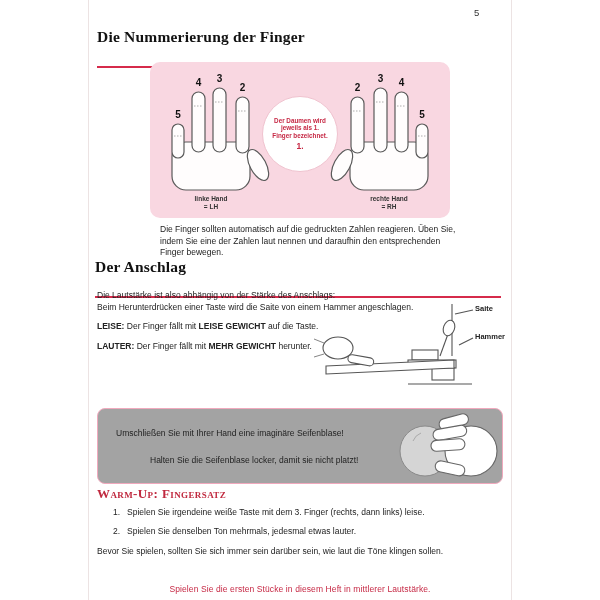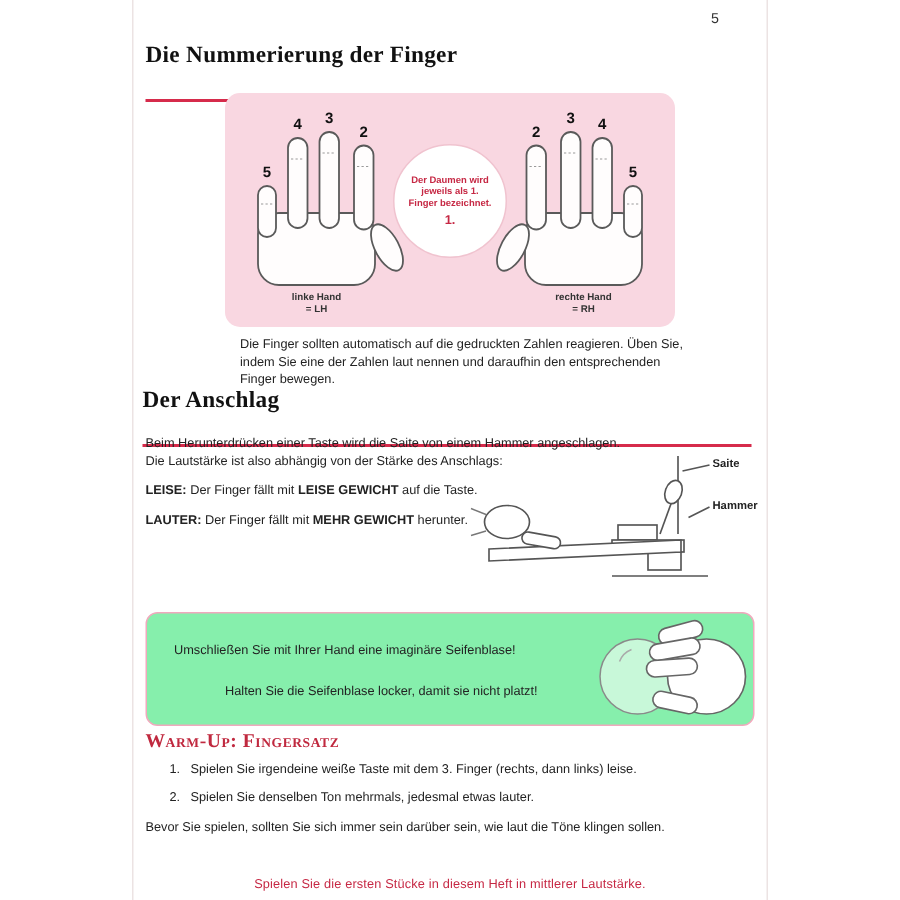--- a/index.html
+++ b/index.html
@@ -53,21 +53,21 @@
   .intro div{white-space:nowrap;}
   .leise-line{position:absolute;left:97px;top:321px;white-space:nowrap;}
   .lauter-line{position:absolute;left:97px;top:341px;white-space:nowrap;}
   .b{font-weight:bold;}
 
   .action-art{position:absolute;left:312px;top:298px;}
 
   
   .bubble-box{
     position:absolute;left:97px;top:408px;width:406px;height:76px;box-sizing:border-box;
-    background:#86efac;border:1px solid #f0a9bd;border-radius:8px;
+    background:#a3a3a3;border:1px solid #f0a9bd;border-radius:8px;
   }
   .bubble-box .l1{position:absolute;left:18px;top:19px;font-size:8.5px;color:#222;}
   .bubble-box .l2{position:absolute;left:18px;top:46px;font-size:8.5px;color:#222;padding-left:34px;}
   .bubble-box svg{position:absolute;left:293px;top:2px;}
 
   .warmup-title{
     position:absolute;left:97px;top:486px;margin:0;
     font-family:"Liberation Serif", serif;font-weight:bold;font-variant:small-caps;
     font-size:13px;letter-spacing:.4px;color:#c0293f;
   }
@@ -154,22 +154,22 @@
       <div>rechte Hand</div>
       <div>= RH</div>
     </div>
   </div>
 
   <p class="body-text para-1" style="margin:0;">Die Finger sollten automatisch auf die gedruckten Zahlen reagieren. Üben Sie, indem Sie eine der Zahlen laut nennen und daraufhin den entsprechenden Finger bewegen.</p>
 
   <h2 class="h-serif title2">Der Anschlag</h2>
 
   <div class="body-text intro">
+    <div>Die Lautstärke ist also abhängig von der Stärke des Anschlags:</div>
     <div>Beim Herunterdrücken einer Taste wird die Saite von einem Hammer angeschlagen.</div>
-    <div>Die Lautstärke ist also abhängig von der Stärke des Anschlags:</div>
   </div>
 
   <div class="body-text leise-line">
     <span class="b">LEISE:</span>
     <span>Der Finger fällt mit</span>
     <span class="b">LEISE GEWICHT</span>
     <span>auf die Taste.</span>
   </div>
   <div class="body-text lauter-line">
     <span class="b">LAUTER:</span>

